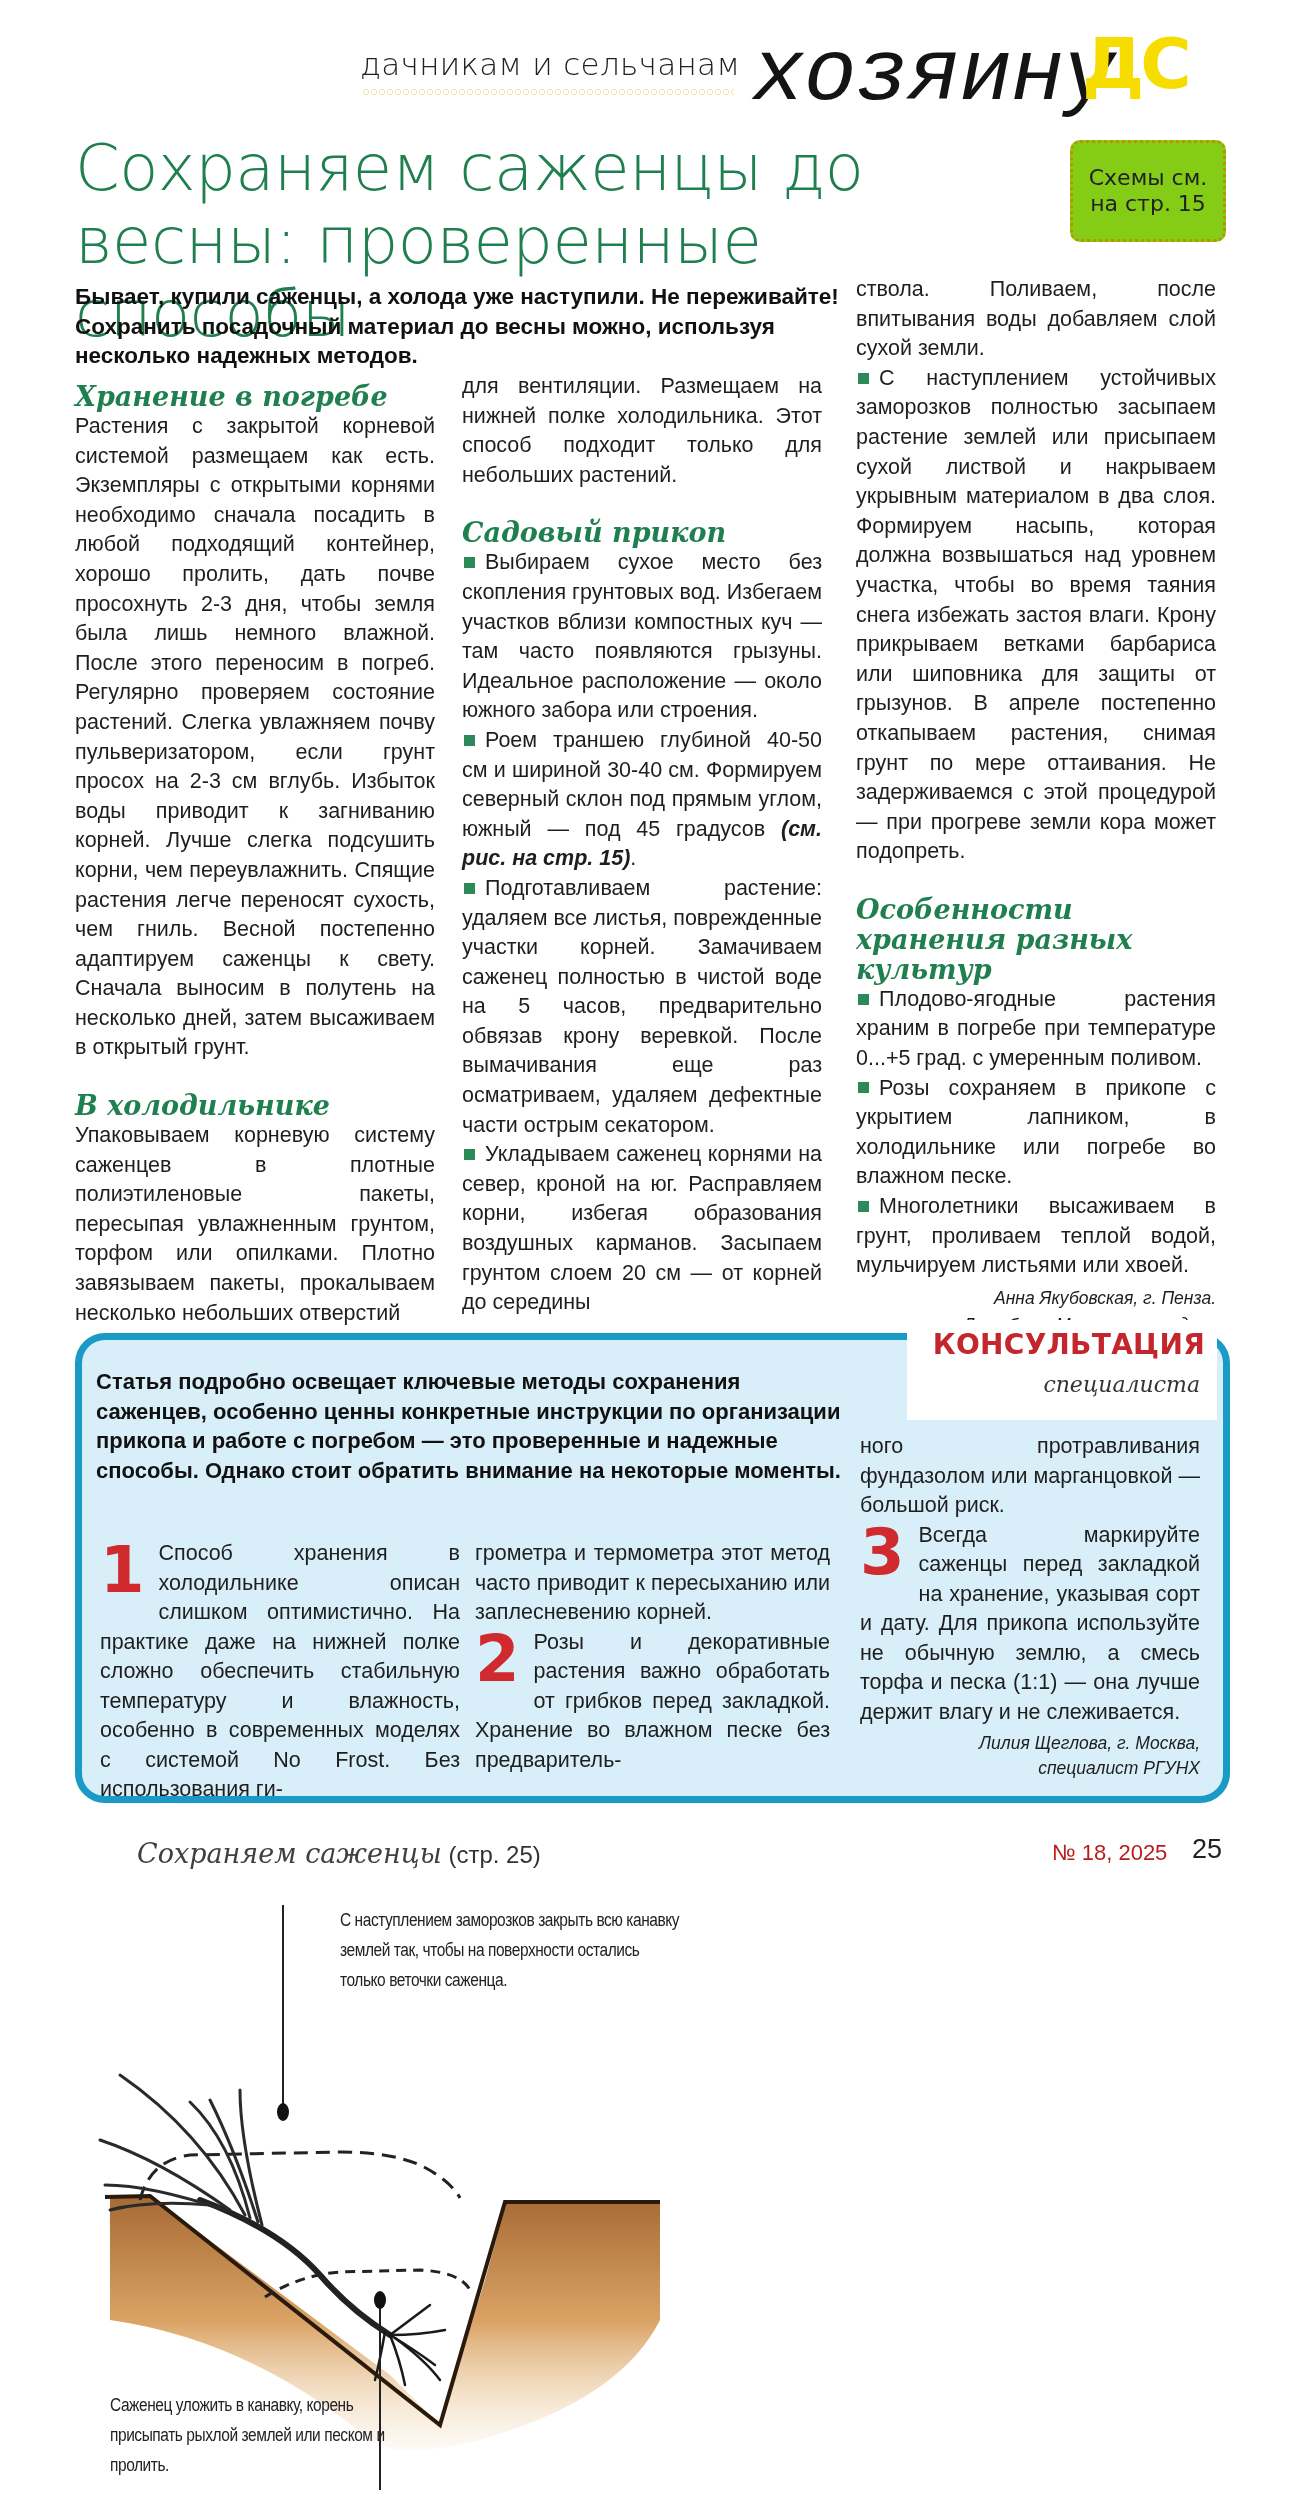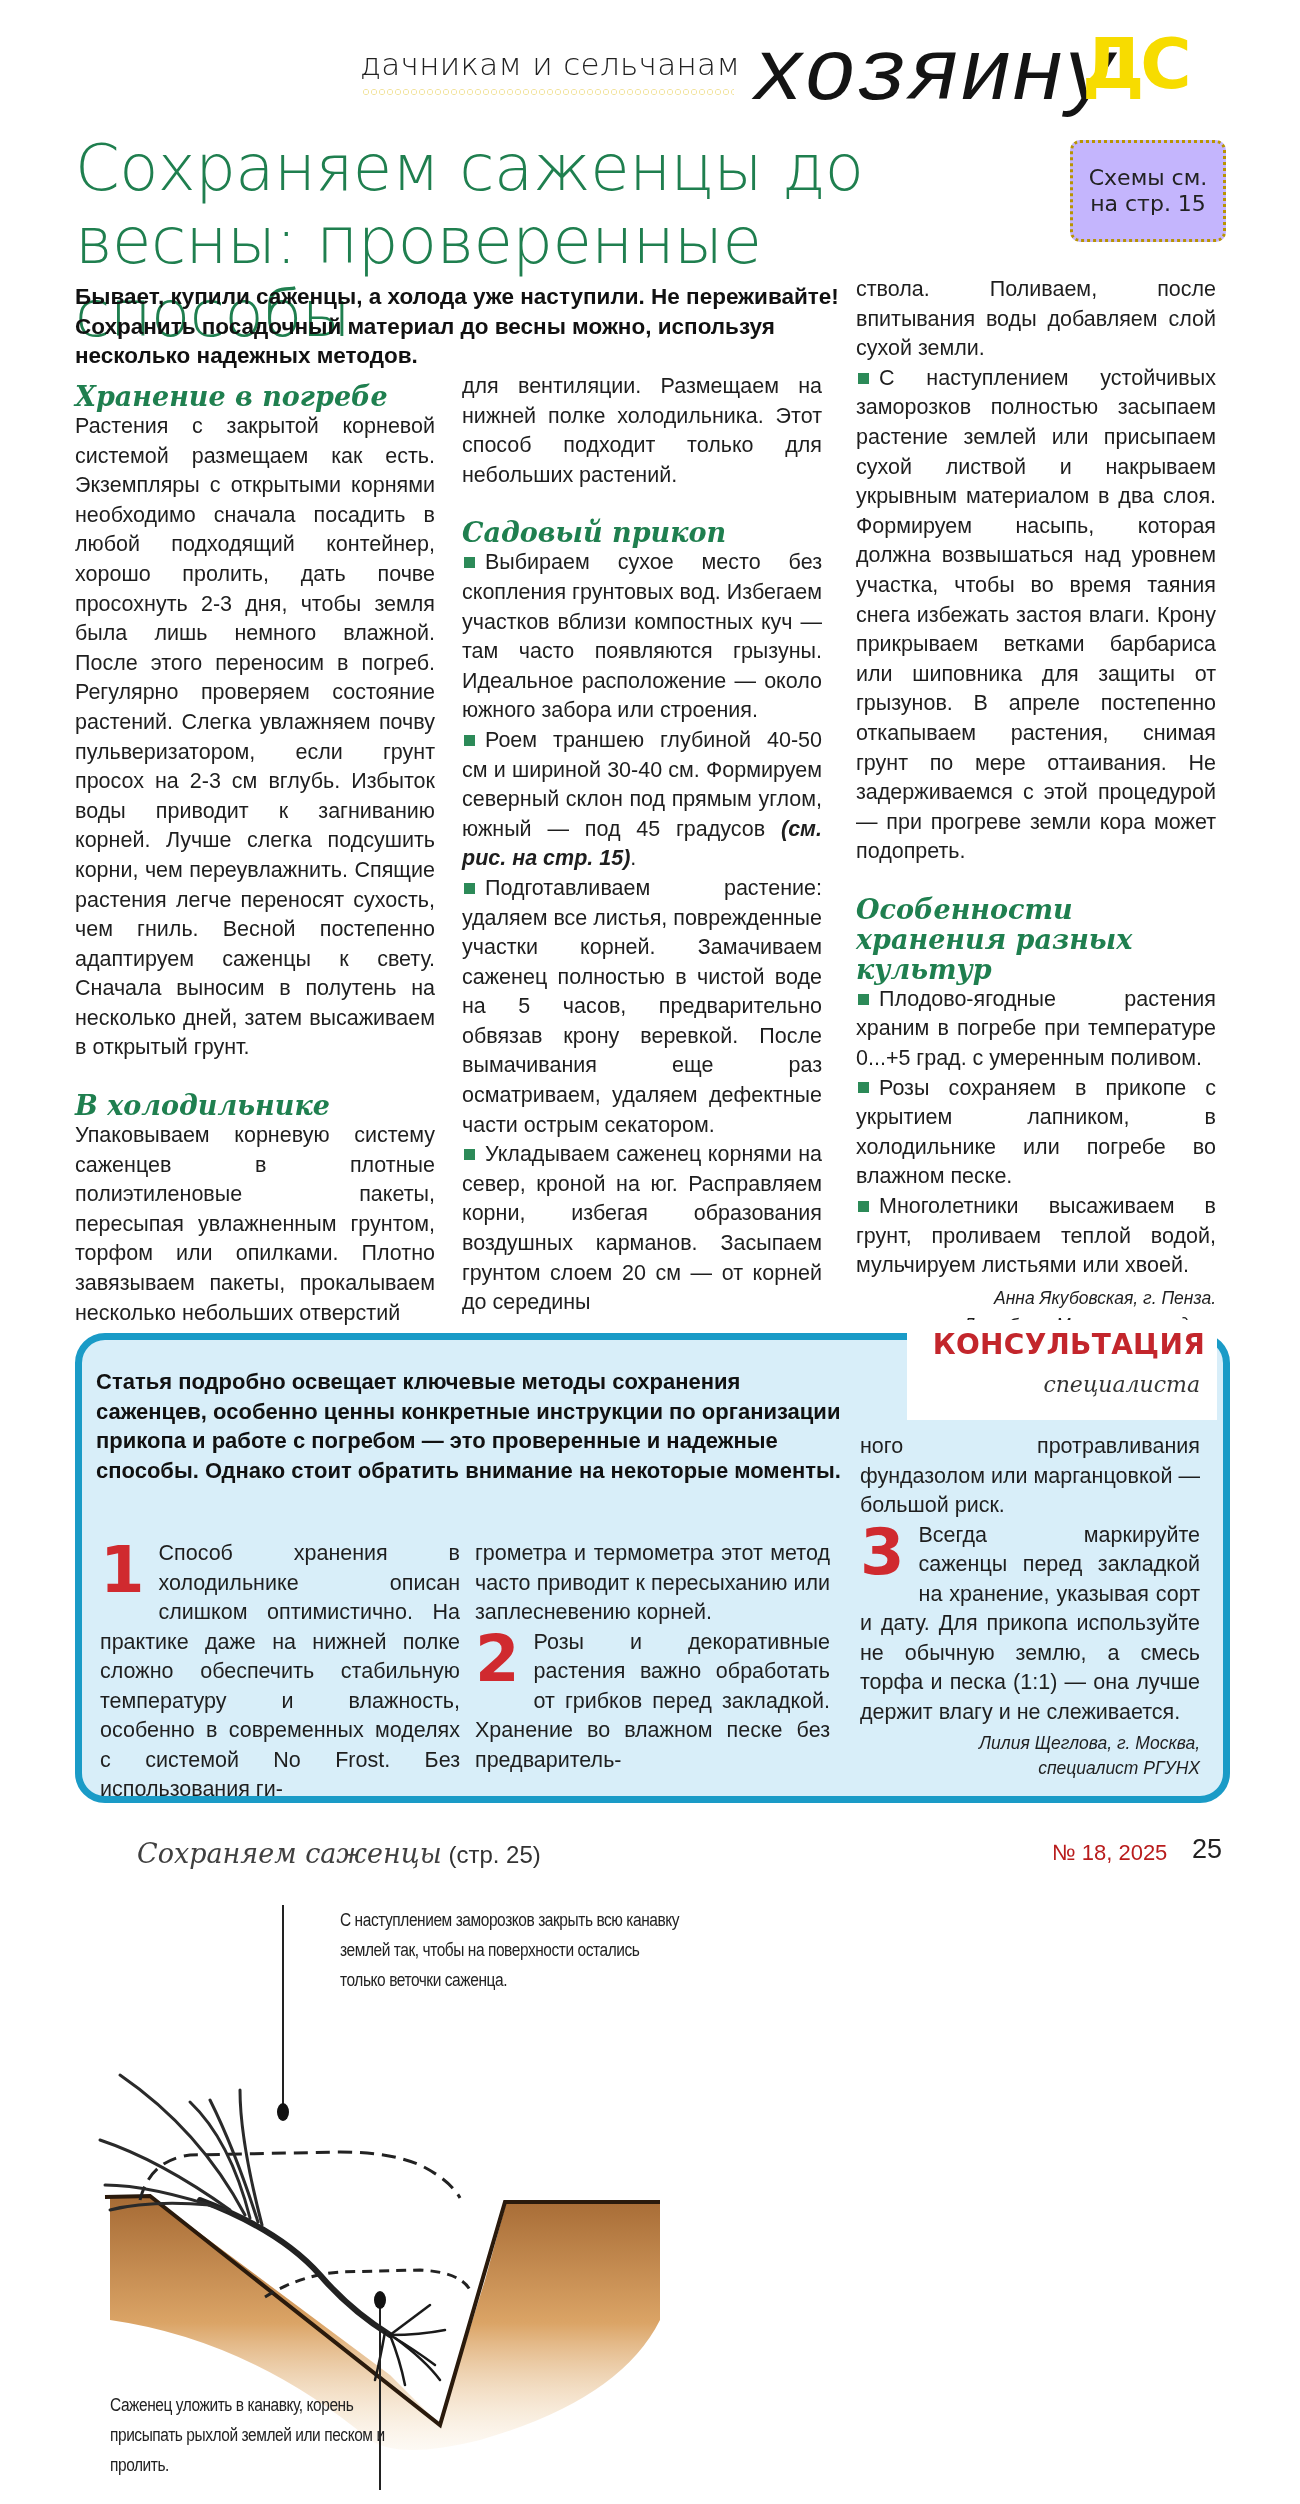--- a/index.html
+++ b/index.html
@@ -8,21 +8,21 @@
 
   
   .header-rubric { left: 360px; top: 46px; font-size: 31px; font-family: "DejaVu Sans", sans-serif; font-weight: 300; letter-spacing: 0.3px; color: #222; }
   .header-wave { left: 362px; top: 88px; width: 372px; height: 8px;
     background: radial-gradient(circle at 4px 4px, transparent 2px, #f1e29a 2.5px, transparent 3.5px) 0 0/8px 8px repeat-x; }
   .header-brand { left: 752px; top: 26px; font-size: 88px; font-style: italic; font-family: Liberation Mono, monospace; color: #141414; letter-spacing: -1px; }
   .header-logo { left: 1082px; top: 23px; font-size: 70px; font-weight: bold; font-family: "DejaVu Sans", sans-serif; color: #f7dc00; letter-spacing: -4px; }
 
   
   .title { left: 75px; top: 132px; width: 980px; font-size: 64px; line-height: 73px; color: #1f7f4f; font-family: "DejaVu Sans", sans-serif; font-weight: 300; letter-spacing: -0.5px; }
-  .stamp { left: 1070px; top: 140px; width: 150px; height: 96px; background: #c4b5fd; border: 3px dotted #b89400; border-radius: 10px;
+  .stamp { left: 1070px; top: 140px; width: 150px; height: 96px; background: #84cc16; border: 3px dotted #b89400; border-radius: 10px;
     display: flex; align-items: center; justify-content: center; text-align: center; font-size: 22px; line-height: 26px; font-family: "DejaVu Sans", sans-serif; color: #222; }
 
   
   .lead { left: 75px; top: 282px; width: 780px; font-size: 22.5px; line-height: 29.5px; font-weight: bold; font-family: "Liberation Sans", sans-serif; color: #111; }
 
   
   .col { font-family: "Liberation Sans", sans-serif; font-size: 21.5px; line-height: 29.6px; text-align: justify; color: #1e1e1e; hyphens: manual; }
   .col p { margin: 0; }
   .c1 { left: 75px; top: 382px; width: 360px; }
   .c2 { left: 462px; top: 372px; width: 360px; }

